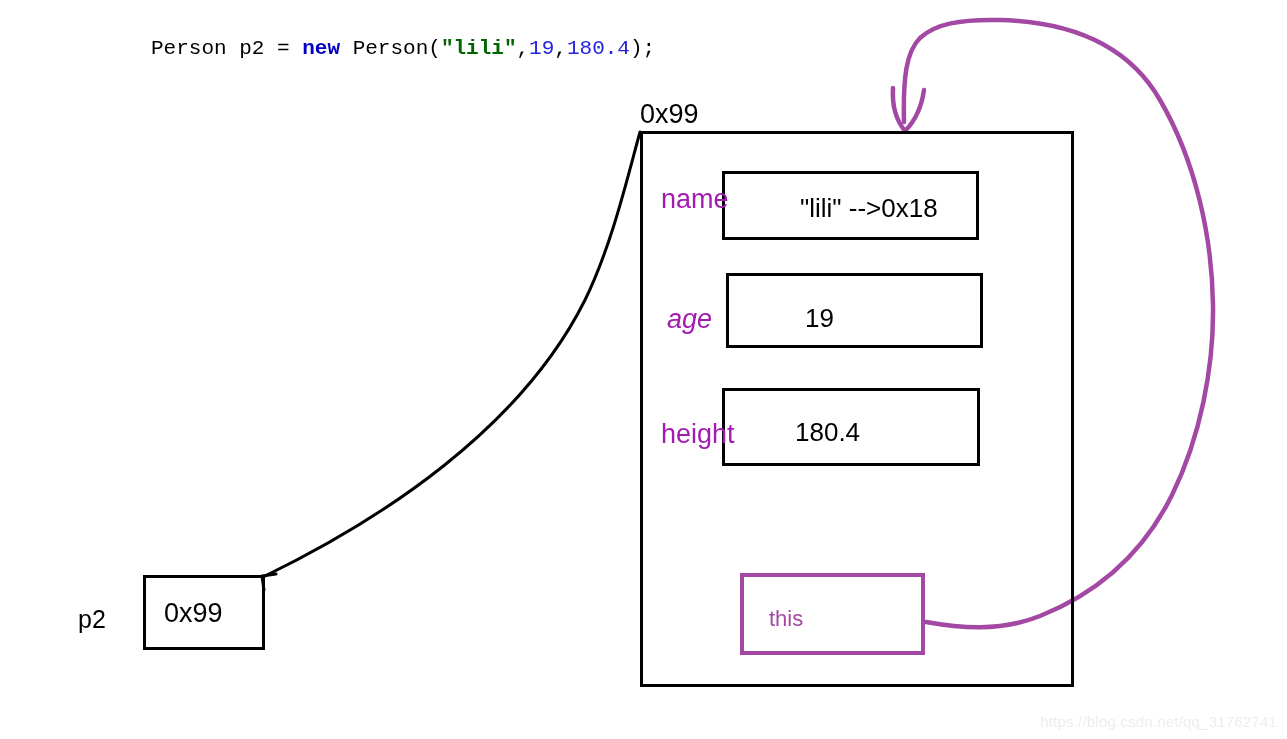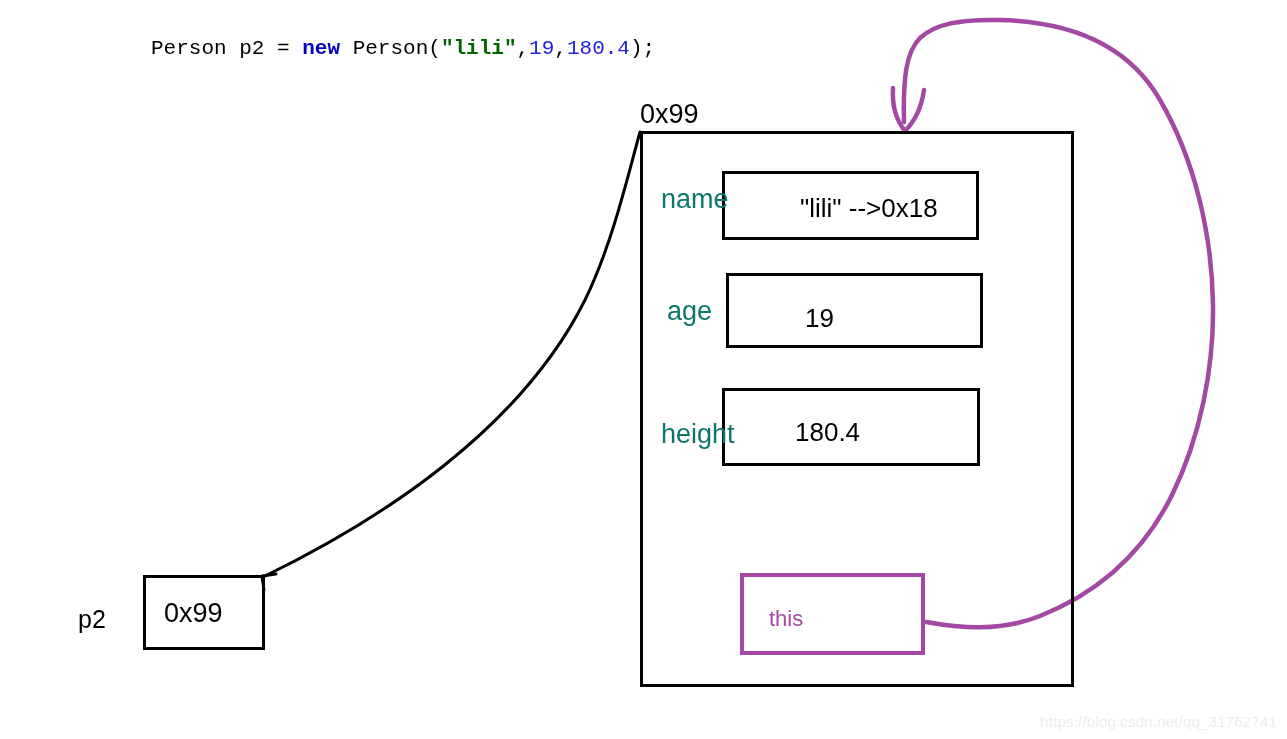--- a/index.html
+++ b/index.html
@@ -60,21 +60,21 @@
     font-size: 27px;
     line-height: 30px;
     color: #000000;
   }
 
   
   .field-label {
     position: absolute;
     font-size: 27px;
     line-height: 30px;
-    color: #0f766e;
+    color: #a21caf;
     z-index: 3;
   }
   .field-box {
     position: absolute;
     border: 3px solid #000000;
     box-sizing: border-box;
     background: transparent;
     z-index: 2;
   }
   .field-value {
@@ -84,21 +84,21 @@
     color: #000000;
     z-index: 4;
     white-space: pre;
   }
 
   #field-box-name   { left: 722px; top: 171px; width: 257px; height: 69px; }
   #field-label-name { left: 661px; top: 184px; }
   #field-value-name { left: 800px; top: 193px; }
 
   #field-box-age    { left: 726px; top: 273px; width: 257px; height: 75px; }
-  #field-label-age  { left: 667px; top: 296px; }
+  #field-label-age  { left: 667px; top: 304px; font-style: italic; }
   #field-value-age  { left: 805px; top: 303px; }
 
   #field-box-height   { left: 722px; top: 388px; width: 258px; height: 78px; }
   #field-label-height { left: 661px; top: 419px; text-align: right; }
   #field-value-height { left: 795px; top: 417px; }
 
   
   #this-box {
     position: absolute;
     left: 740px;

